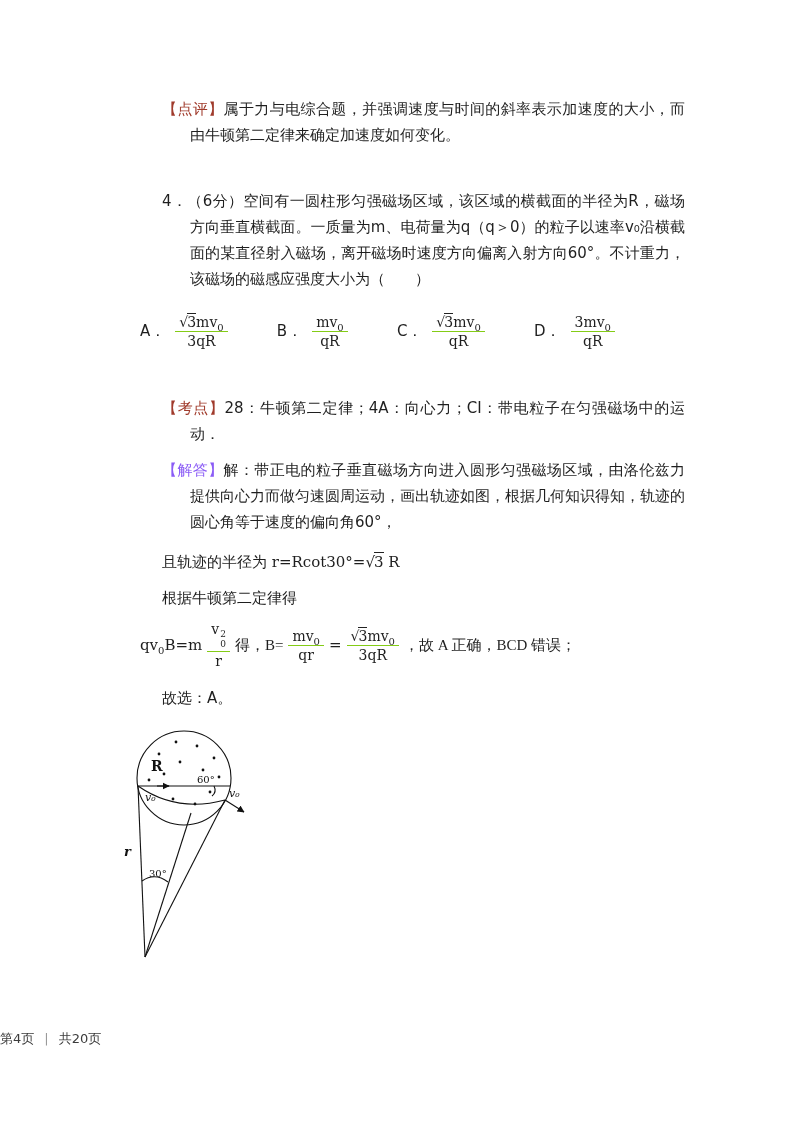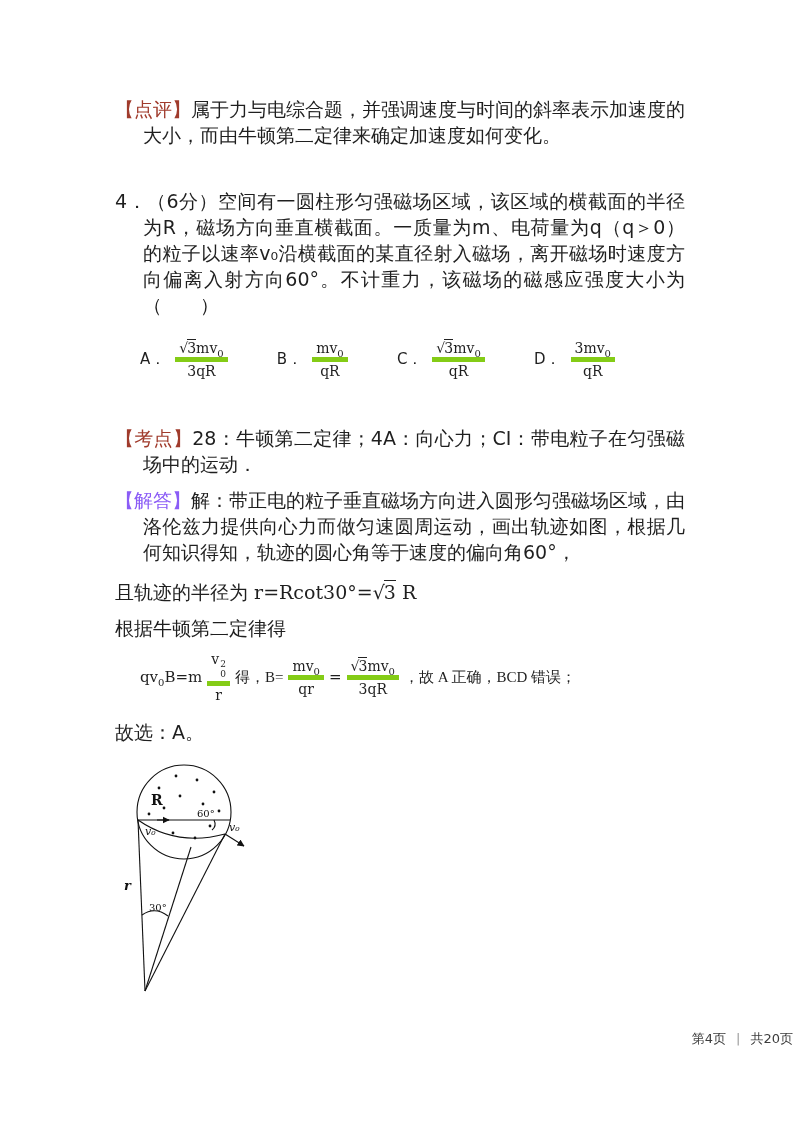--- a/index.html
+++ b/index.html
@@ -6,38 +6,38 @@
   html, body { background: #ffffff; }
   .page {
     position: relative;
     width: 793px; height: 1122px;
     background: #ffffff;
     font-family: "DejaVu Sans", sans-serif;
     color: #1f1f1f;
     overflow: hidden;
   }
   .content { position: absolute; left: 115px; right: 108px; top: 96px; }
-  .para { font-size: 19px; line-height: 26px; text-align: justify; }
+  .para { font-size: 15px; line-height: 26px; text-align: justify; margin-left: 47px; }
   .hang { padding-left: 28px; text-indent: -28px; }
   .m-top-q { margin-top: 40px; }
   .m-top-k { margin-top: 46px; }
   .m-top-s { margin-top: 10px; }
   .m-top-r { margin-top: 14px; }
   .m-top-c { margin-top: 16px; }
 
   .math { font-family: "DejaVu Serif", serif; }
 
   .frac {
     display: inline-flex; flex-direction: column; 
     vertical-align: middle; text-align: center;
     line-height: 1.15; font-size: 14px; margin: 0 3px; text-indent: 0;
     font-family: "DejaVu Serif", serif;
   }
   .frac .num { display: inline-block; padding: 0 4px 1px; white-space: nowrap; }
-  .frac .den { display: inline-block; border-top: 5px solid #84cc16; padding: 1px 4px 0; white-space: nowrap; }
+  .frac .den { display: inline-block; border-top: 1px solid #84cc16; padding: 1px 4px 0; white-space: nowrap; }
   .sqrt-sym { letter-spacing: -1px; }
   .rad { border-top: 1px solid #222; }
   .rad:empty, .sqrt-sym:empty { display: none; }
   sub { font-size: 10px; line-height: 0; }
   .supsub { display: inline-flex; flex-direction: column; font-size: 9px; line-height: 1.1; vertical-align: -3px; margin-left: 1px; }
 
   .options {
     display: flex; justify-content: space-between; align-items: center;
     margin: 22px 0 0 25px; width: 478px; font-size: 15px;
   }
@@ -49,21 +49,21 @@
     font-family: "DejaVu Serif", serif;
   }
   .formula-line .cn { font-family: Liberation Serif, serif; }
 
   .tag { color: #a03b2c; }
 
   .diagram { margin-top: 14px; margin-left: 4px; }
 
   .footer {
     position: absolute; top: 1030px; left: 0; width: 100%;
-    text-align: right; font-size: 13px; color: #3c3c3c;
+    text-align: left; font-size: 13px; color: #3c3c3c;
   }
   .footer .sep { margin: 0 10px; color: #999; }
 </style>
 </head>
 <body>
 
 <div class="page">
   <main class="content">
 
     <p class="para hang">

